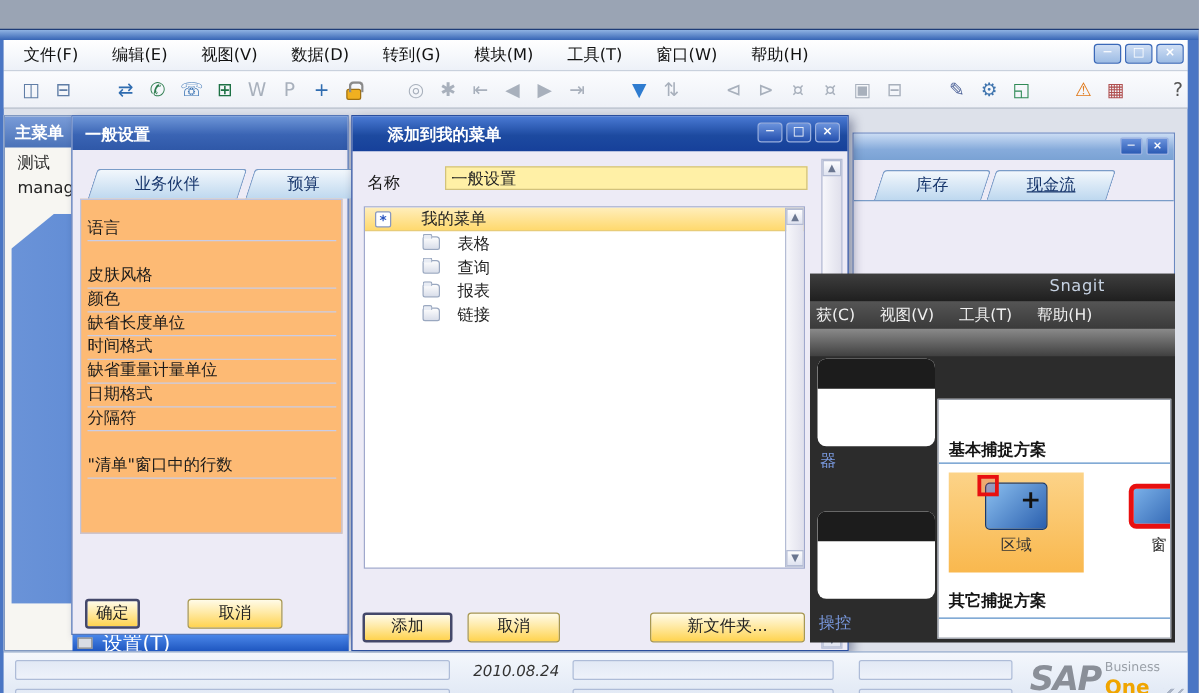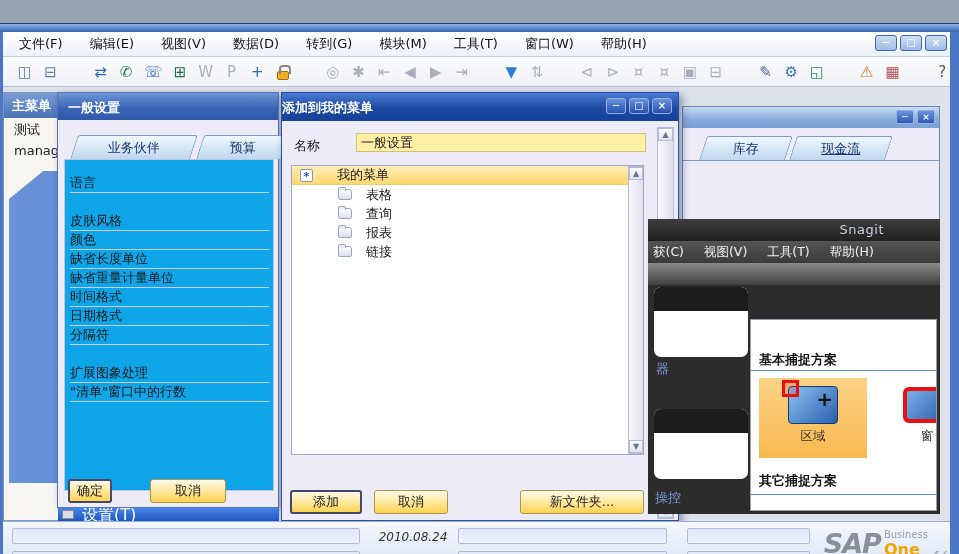--- a/index.html
+++ b/index.html
@@ -55,22 +55,22 @@
   .mm-item{font-size:13px;color:#222;padding:3px 0 1px 10px;}
   #mm-strip{position:absolute;left:5px;top:78px;width:264px;height:312px;
       background:linear-gradient(90deg,#6a93d8,#4577cc);
       clip-path:polygon(0 9%,13% 0,100% 0,100% 100%,0 100%);}
   
   #dlg-settings{position:absolute;left:57px;top:68px;width:222px;height:416px;z-index:3;
       background:#edebf6;border:1px solid #5577b8;box-shadow:2px 2px 6px rgba(20,30,80,.35);}
   #gs-title{height:27px;background:linear-gradient(#6e96d8,#3a64b4 55%,#2f58a8);padding:6px 10px;}
   #gs-tabs .xtab:nth-child(1){left:16px;top:42px;width:120px;}
   #gs-tabs .xtab:nth-child(2){left:142px;top:42px;width:86px;}
-  #gs-panel{position:absolute;left:6px;top:66px;width:210px;height:332px;
-      background:#0ea5e9;border:1px solid #c0c4de;padding-top:14px;overflow:hidden;}
+  #gs-panel{position:absolute;left:6px;top:66px;width:210px;height:268px;
+      background:#fdba74;border:1px solid #c0c4de;padding-top:14px;overflow:hidden;}
   .gs-row{height:19px;margin:0 4px 0 5px;font-size:13px;color:#1a1a1a;line-height:18px;}
   .gs-row.line{border-bottom:1px solid #c9cde6;}
   #gs-ok{left:10px;top:386px;width:44px;}
   #gs-cancel{left:92px;top:386px;width:76px;}
   
   #row-highlight{position:absolute;left:58px;top:484px;width:221px;height:13px;z-index:3;
       overflow:hidden;background:linear-gradient(#4a86e8,#1e56c0);display:flex;}
   #row-highlight .mico{width:12px;height:9px;background:#d8dce4;border:1px solid #888;
       margin:2px 8px 0 4px;}
   #row-highlight span{color:#fff;font-size:16px;line-height:13px;}
@@ -84,21 +84,21 @@
       text-align:center;font-weight:bold;}
   #inv-tabs .xtab:nth-child(1){left:20px;top:29px;width:86px;}
   #inv-tabs .xtab:nth-child(2){left:110px;top:29px;width:96px;}
   #inv-body{position:absolute;left:0;top:53px;width:256px;height:188px;
       border-top:1px solid #7a9cc8;background:#edebf6;}
   .inv-field{position:absolute;background:#fff;border:1px solid #9aa8c8;}
   
   #dlg-add{position:absolute;left:281px;top:68px;width:398px;height:429px;z-index:4;
       background:#edebf6;border:1px solid #2a4e9e;box-shadow:3px 3px 8px rgba(10,20,60,.4);}
   #ad-title{height:28px;background:linear-gradient(#4a7ad4,#1d4aa0 55%,#16409a);
-      padding:6px 0;position:relative;}
+      padding:6px 28px;position:relative;}
   #ad-controls{position:absolute;right:6px;top:5px;display:flex;gap:3px;}
   .wcb{width:20px;height:16px;border:1px solid #9ab0e0;border-radius:3px;color:#fff;
       background:linear-gradient(#6a92dc,#2450ae);font-size:10px;line-height:14px;
       text-align:center;font-weight:bold;}
   #ad-name-label{position:absolute;left:12px;top:44px;font-size:13px;color:#1a1a1a;}
   #ad-name-input{position:absolute;left:74px;top:40px;width:290px;height:19px;
       background:#fff0a6;border:1px solid #d2c27c;font-size:13px;color:#222;padding:0 4px;}
   #ad-tree{position:absolute;left:9px;top:72px;width:353px;height:290px;background:#fff;
       border:1px solid #a0a8cc;overflow:hidden;}
   .tr-row{height:19px;display:flex;align-items:center;font-size:13px;color:#222;}
@@ -267,26 +267,25 @@
         <div class="xtab">
           <span>预算</span>
         </div>
       </div>
     <div id="gs-panel">
         <div class="gs-row line">语言</div>
         <div class="gs-row"></div>
         <div class="gs-row line">皮肤风格</div>
         <div class="gs-row line">颜色</div>
         <div class="gs-row line">缺省长度单位</div>
+        <div class="gs-row line">时间格式</div>
         <div class="gs-row line">缺省重量计量单位</div>
-        <div class="gs-row line">时间格式</div>
         <div class="gs-row line">日期格式</div>
         <div class="gs-row line">分隔符</div>
         <div class="gs-row"></div>
-        <div class="gs-row line">扩展图象处理</div>
         <div class="gs-row line">"清单"窗口中的行数</div>
       </div>
     <div id="gs-ok" class="ybtn default">确定</div>
     <div id="gs-cancel" class="ybtn">取消</div>
   </div>
 
   <div id="row-highlight">
     <div class="mico"></div>
     <span>设置(T)</span>
   </div>

